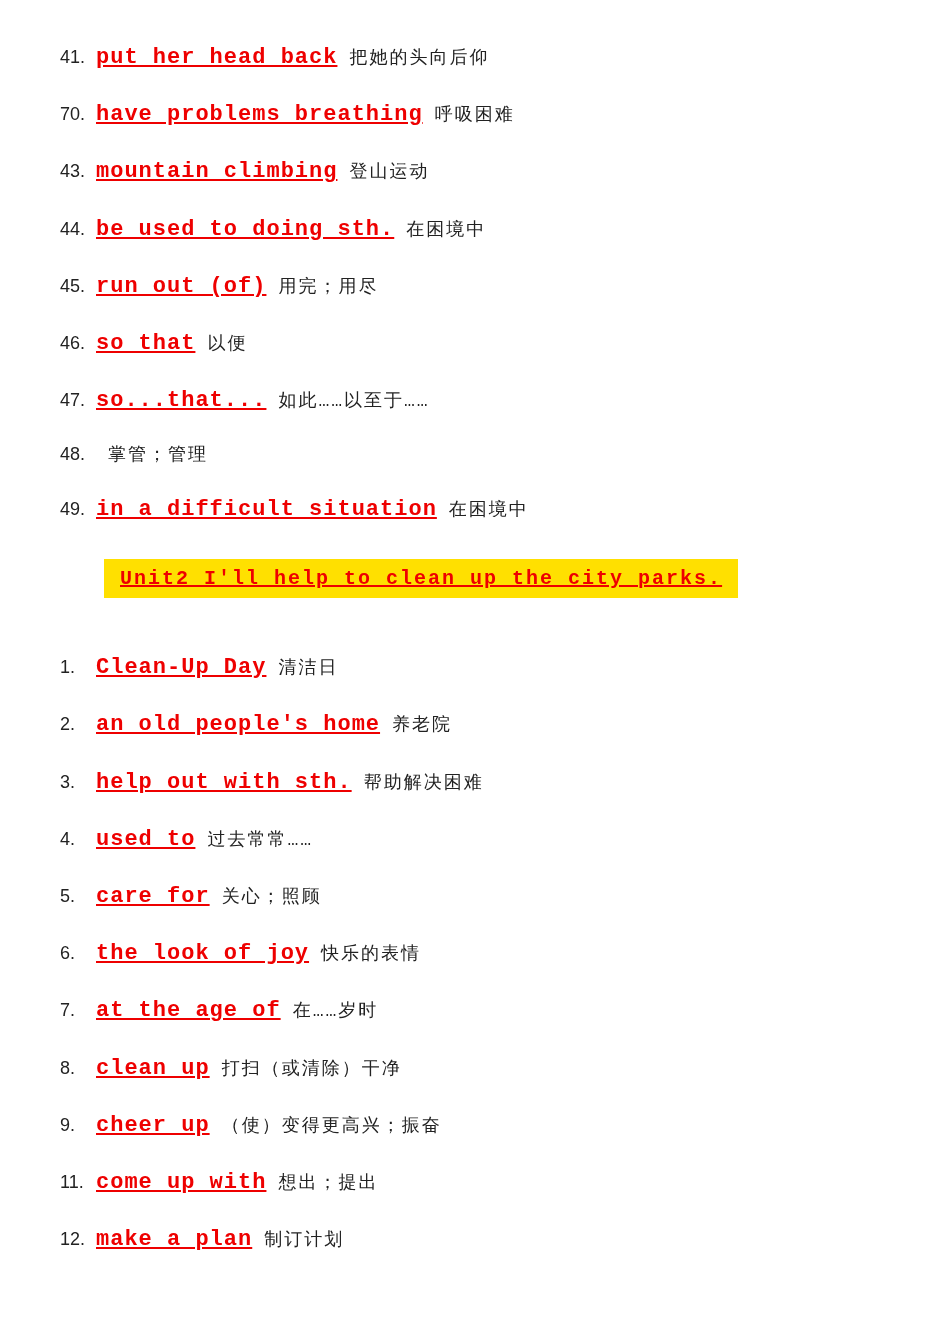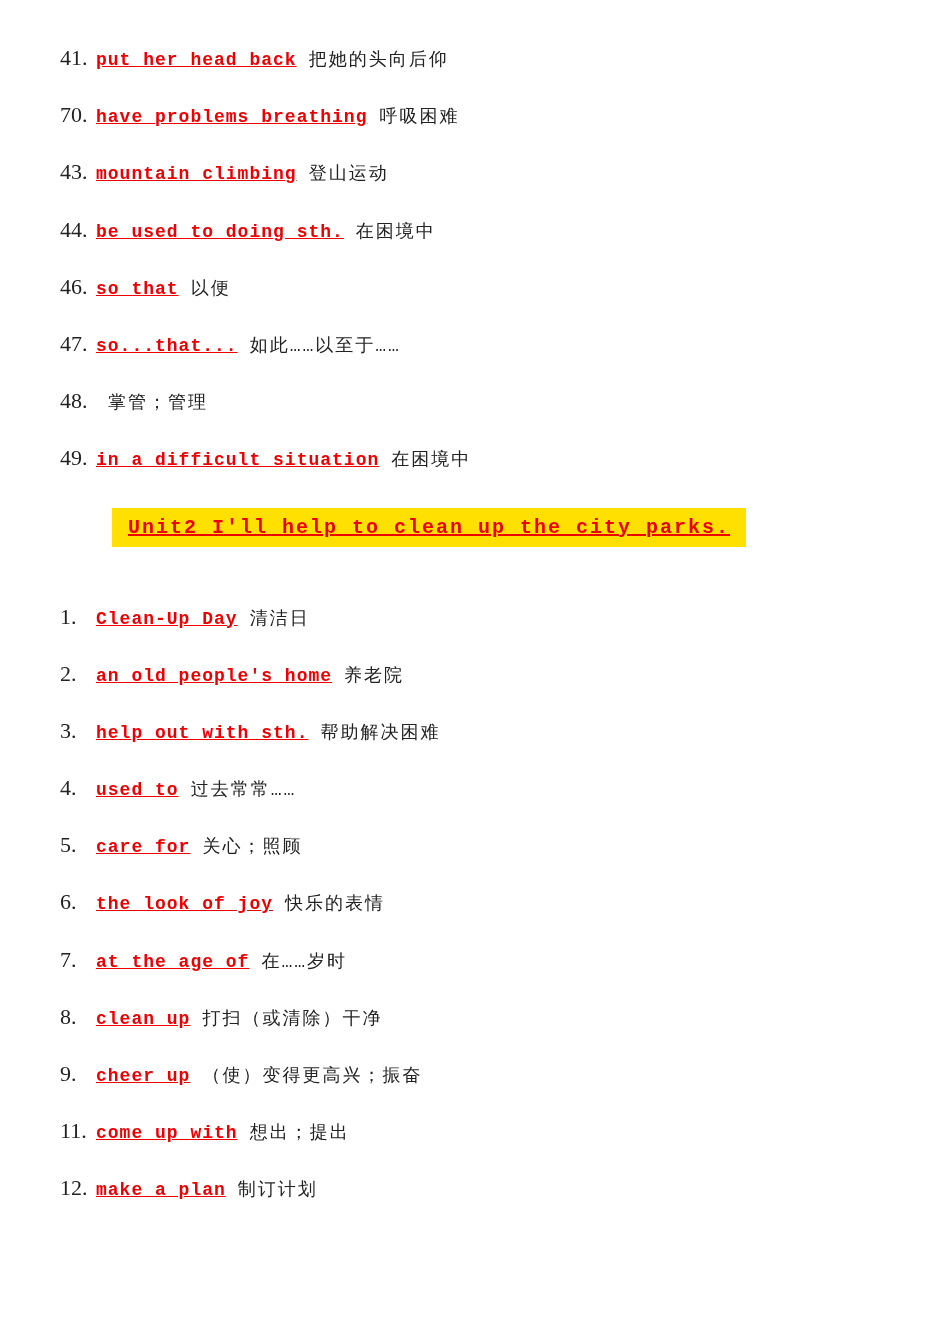--- a/index.html
+++ b/index.html
@@ -18,48 +18,48 @@
     }
     .item {
       display: flex;
       align-items: baseline;
       margin-bottom: 22px;
       line-height: 1.6;
     }
     .num {
       min-width: 36px;
       color: #222;
-      font-size: 22px;
-      font-family: Liberation Serif, serif;
+      font-size: 18px;
+      font-family: Liberation Sans, sans-serif;
     }
     .phrase {
       color: #e00;
       text-decoration: underline;
       font-weight: bold;
       font-family: "Courier New", Courier, monospace;
-      font-size: 18px;
+      font-size: 22px;
       letter-spacing: 1px;
       white-space: nowrap;
     }
     .meaning {
       color: #222;
       font-family: Liberation Mono, monospace;
       font-size: 18px;
       margin-left: 12px;
       letter-spacing: 2px;
     }
     .highlight-banner {
       background: #ffe000;
       color: #e00;
       font-weight: bold;
       font-family: "Courier New", Courier, monospace;
       font-size: 20px;
       letter-spacing: 2px;
       padding: 8px 16px;
-      margin: 10px 0 26px 16px;
+      margin: 10px 0 26px 8px;
       display: inline-block;
       text-decoration: underline;
     }
   </style>
 </head>
 <body>
 
 <div id="part1-list">
     <div class="item">
       <span class="num">41.</span>
@@ -73,20 +73,25 @@
     </div>
     <div class="item">
       <span class="num">43.</span>
       <span class="phrase">mountain climbing</span>
       <span class="meaning">登山运动</span>
     </div>
     <div class="item">
       <span class="num">44.</span>
       <span class="phrase">be used to doing sth.</span>
       <span class="meaning">在困境中</span>
+    </div>
+    <div class="item">
+      <span class="num">45.</span>
+      <span class="phrase">run out (of)</span>
+      <span class="meaning">用完；用尽</span>
     </div>
     <div class="item">
       <span class="num">46.</span>
       <span class="phrase">so that</span>
       <span class="meaning">以便</span>
     </div>
     <div class="item">
       <span class="num">47.</span>
       <span class="phrase">so...that...</span>
       <span class="meaning">如此……以至于……</span>

